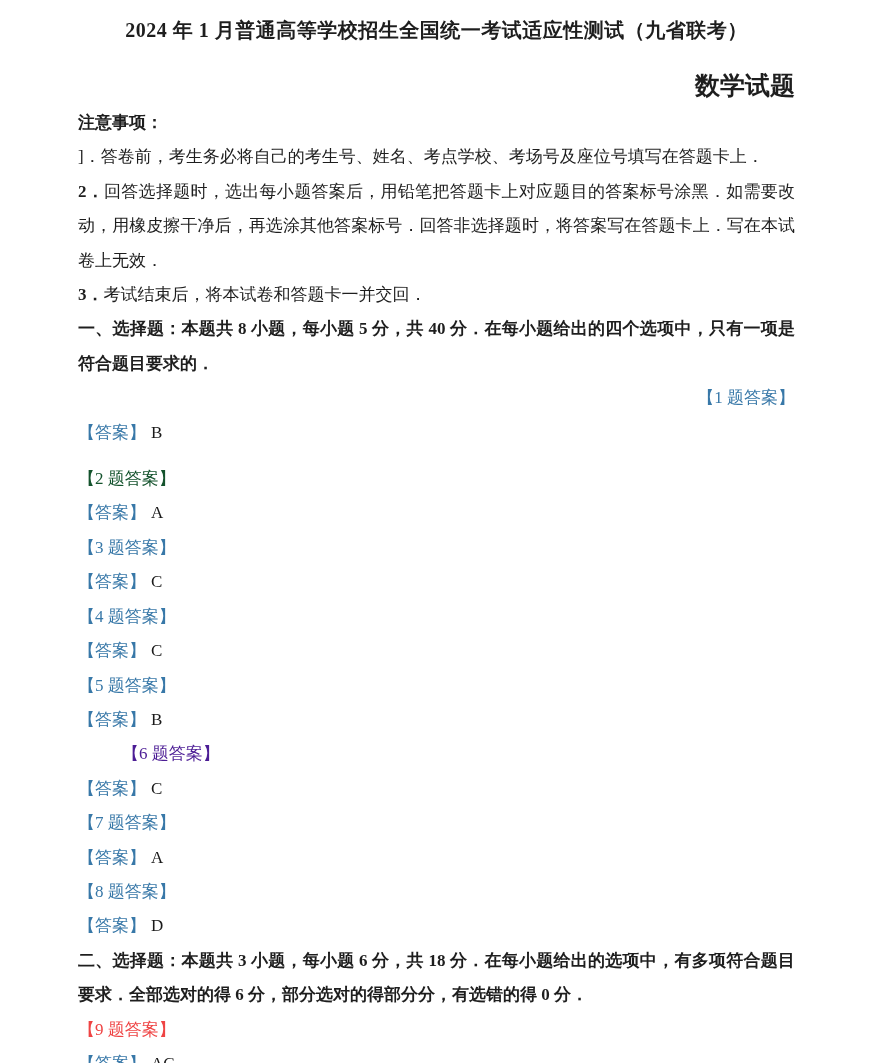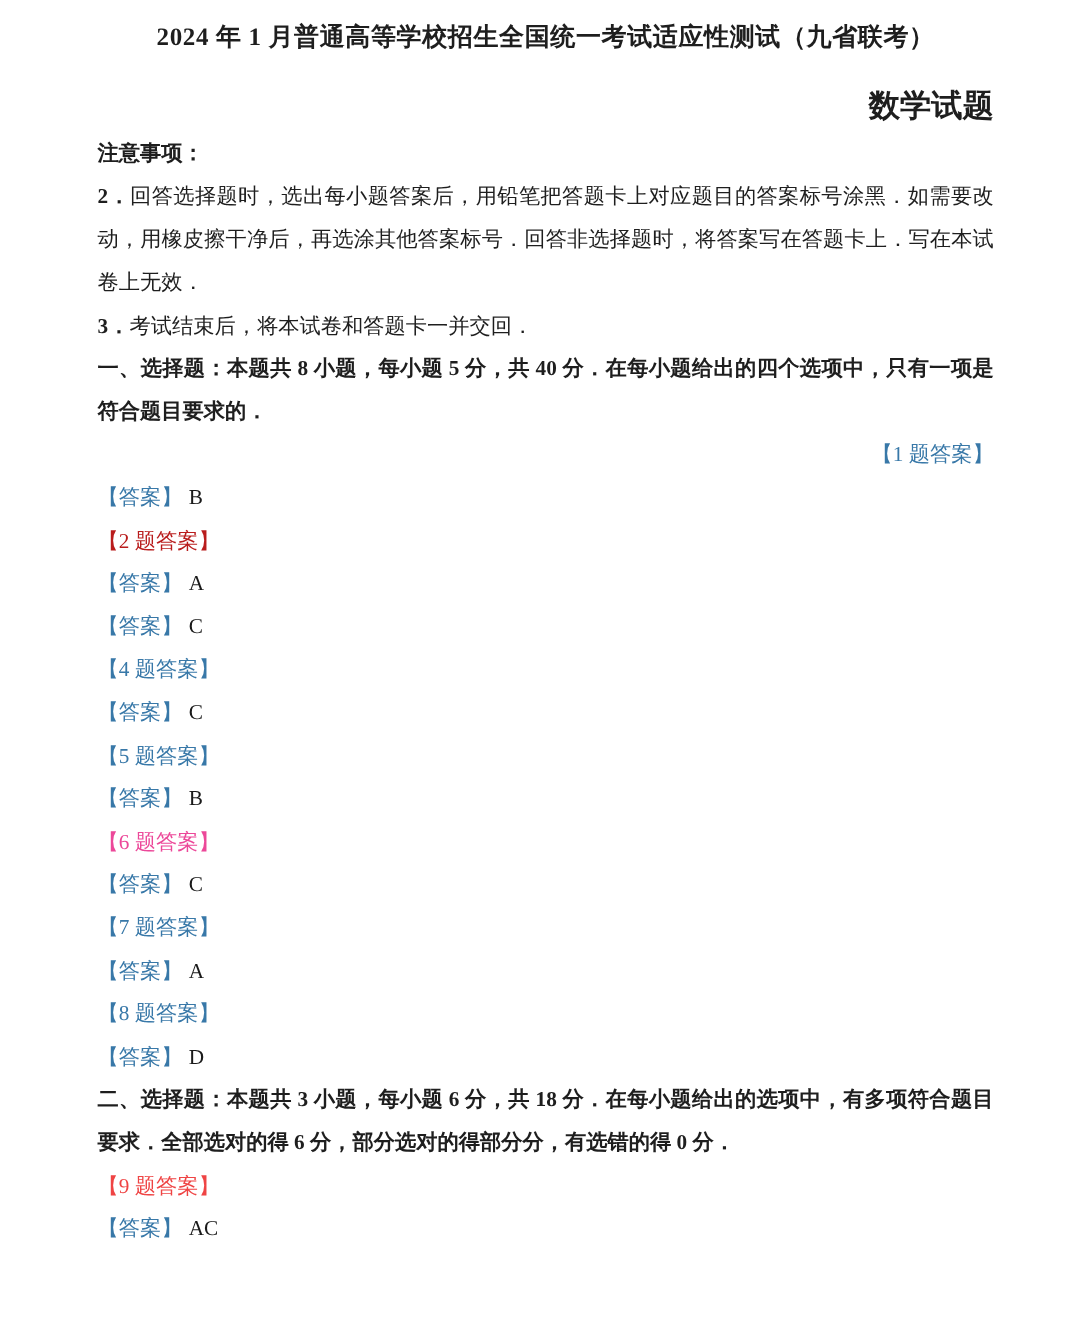--- a/index.html
+++ b/index.html
@@ -44,42 +44,44 @@
 
 <div class="page">
 
   <div class="title-line1">2024 年 1 月普通高等学校招生全国统一考试适应性测试（九省联考）</div>
   <div class="title-line2">数学试题</div>
 
   <div class="content">
 
     <div class="notice-heading">注意事项：</div>
 
+    <p class="para"><span>]．</span><span>答卷前，考生务必将自己的考生号、姓名、考点学校、考场号及座位号填写在答题卡上．</span></p>
 
     <p class="para"><span class="num-bold">2．</span><span>回答选择题时，选出每小题答案后，用铅笔把答题卡上对应题目的答案标号涂黑．如需要改动，用橡皮擦干净后，再选涂其他答案标号．回答非选择题时，将答案写在答题卡上．写在本试卷上无效．</span></p>
 
     <p class="para"><span class="num-bold">3．</span><span>考试结束后，将本试卷和答题卡一并交回．</span></p>
 
     <p class="section-heading">一、选择题：本题共 8 小题，每小题 5 分，共 40 分．在每小题给出的四个选项中，只有一项是符合题目要求的．</p>
 
     <p class="ans-label" style="color: rgb(56, 120, 168); text-align: right;">【1 题答案】</p>
     <p class="ans-line"><span class="ans-label" style="color: rgb(56, 120, 168);">【答案】</span><span class="ans-value">B</span></p>
 
-    <p class="ans-label" style="color: #b91c1c;">【2 题答案】</p>
+    <p class="ans-label" style="color: #14532d; margin-top: 12px;">【2 题答案】</p>
     <p class="ans-line"><span class="ans-label" style="color: rgb(56, 120, 168);">【答案】</span><span class="ans-value">A</span></p>
 
+    <p class="ans-label" style="color: rgb(56, 120, 168);">【3 题答案】</p>
     <p class="ans-line"><span class="ans-label" style="color: rgb(56, 120, 168);">【答案】</span><span class="ans-value">C</span></p>
 
     <p class="ans-label" style="color: rgb(56, 120, 168);">【4 题答案】</p>
     <p class="ans-line"><span class="ans-label" style="color: rgb(56, 120, 168);">【答案】</span><span class="ans-value">C</span></p>
 
     <p class="ans-label" style="color: rgb(56, 120, 168);">【5 题答案】</p>
     <p class="ans-line"><span class="ans-label" style="color: rgb(56, 120, 168);">【答案】</span><span class="ans-value">B</span></p>
 
-    <p class="ans-label" style="color: #ec4899;">【6 题答案】</p>
+    <p class="ans-label" style="color: #4c1d95; margin-left: 44px;">【6 题答案】</p>
     <p class="ans-line"><span class="ans-label" style="color: rgb(56, 120, 168);">【答案】</span><span class="ans-value">C</span></p>
 
     <p class="ans-label" style="color: rgb(56, 120, 168);">【7 题答案】</p>
     <p class="ans-line"><span class="ans-label" style="color: rgb(56, 120, 168);">【答案】</span><span class="ans-value">A</span></p>
 
     <p class="ans-label" style="color: rgb(56, 120, 168);">【8 题答案】</p>
     <p class="ans-line"><span class="ans-label" style="color: rgb(56, 120, 168);">【答案】</span><span class="ans-value">D</span></p>
 
     <p class="section-heading">二、选择题：本题共 3 小题，每小题 6 分，共 18 分．在每小题给出的选项中，有多项符合题目要求．全部选对的得 6 分，部分选对的得部分分，有选错的得 0 分．</p>
 

